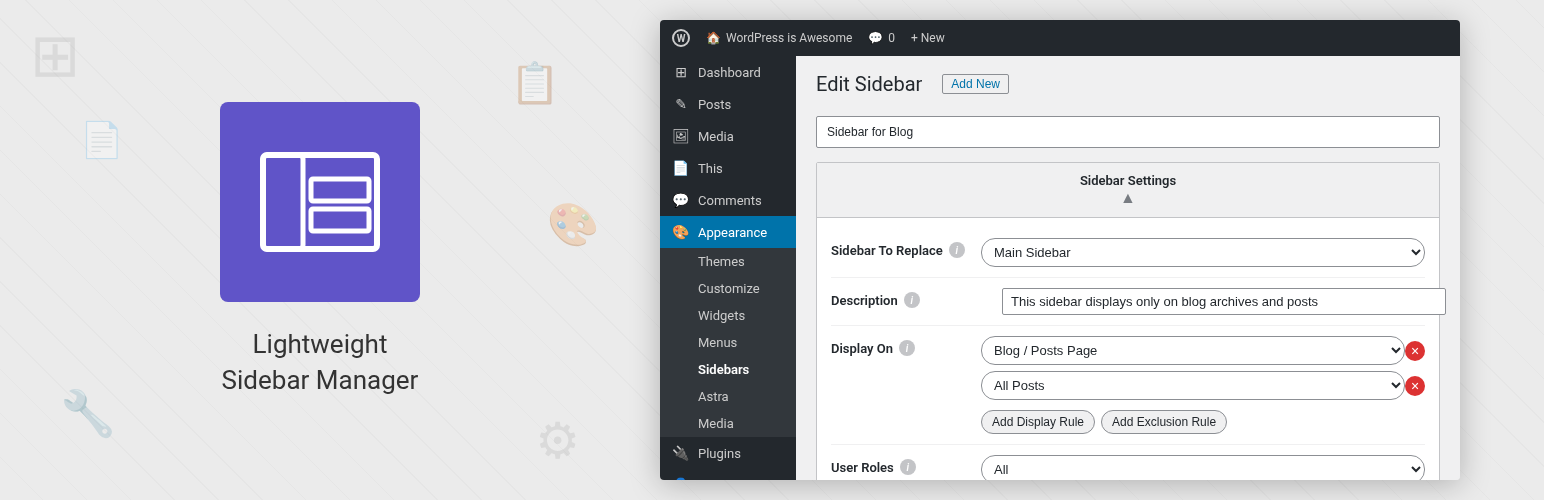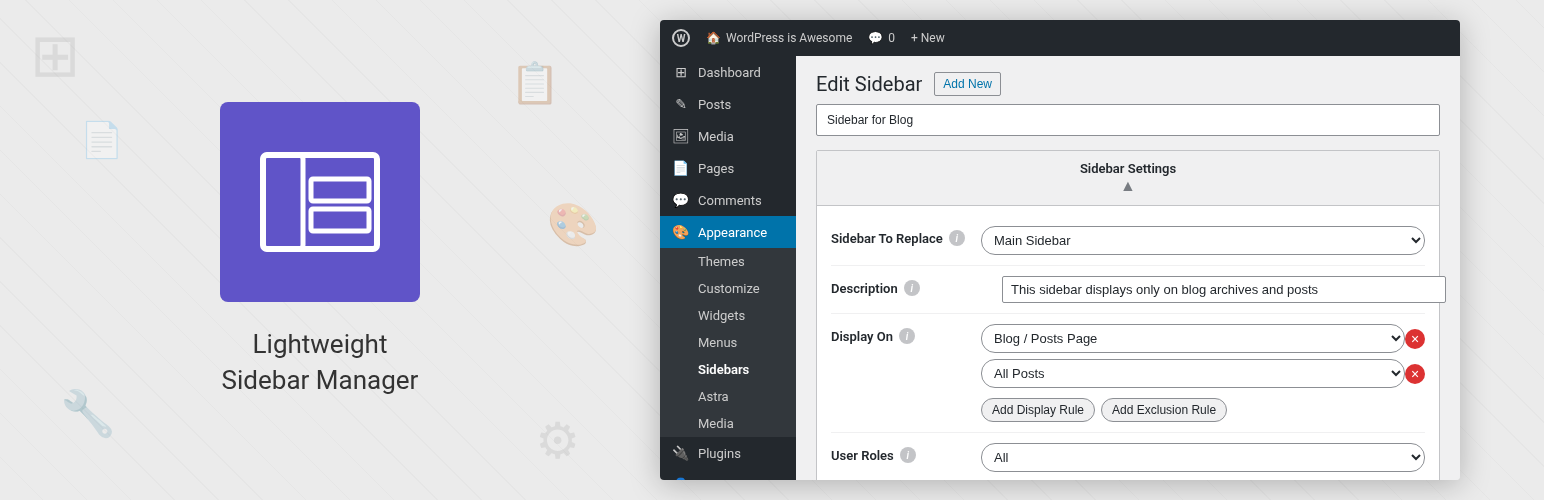--- a/index.html
+++ b/index.html
@@ -163,22 +163,23 @@
     
     .wp-content {
       flex: 1;
       background: #f0f0f1;
       overflow-y: auto;
       padding: 16px 20px;
     }
 
     .page-header {
       display: flex;
-      gap: 12px;
-      margin-bottom: 8px;
+      align-items: center;
+      gap: 20px;
+      margin-bottom: 20px;
     }
 
     .page-title {
       font-size: 20px;
       font-weight: 400;
       color: #23282d;
     }
 
     .add-new-btn {
       background: #f0f0f1;
@@ -416,21 +417,21 @@
       <div class="sidebar-item">
         <span class="sidebar-icon">✎</span>
         <span>Posts</span>
       </div>
       <div class="sidebar-item">
         <span class="sidebar-icon">🖼</span>
         <span>Media</span>
       </div>
       <div class="sidebar-item">
         <span class="sidebar-icon">📄</span>
-        <span>Pages</span>
+        <span>This</span>
       </div>
       <div class="sidebar-item">
         <span class="sidebar-icon">💬</span>
         <span>Comments</span>
       </div>
       <div class="sidebar-item active">
         <span class="sidebar-icon">🎨</span>
         <span>Appearance</span>
       </div>
       <div class="sub-menu">

